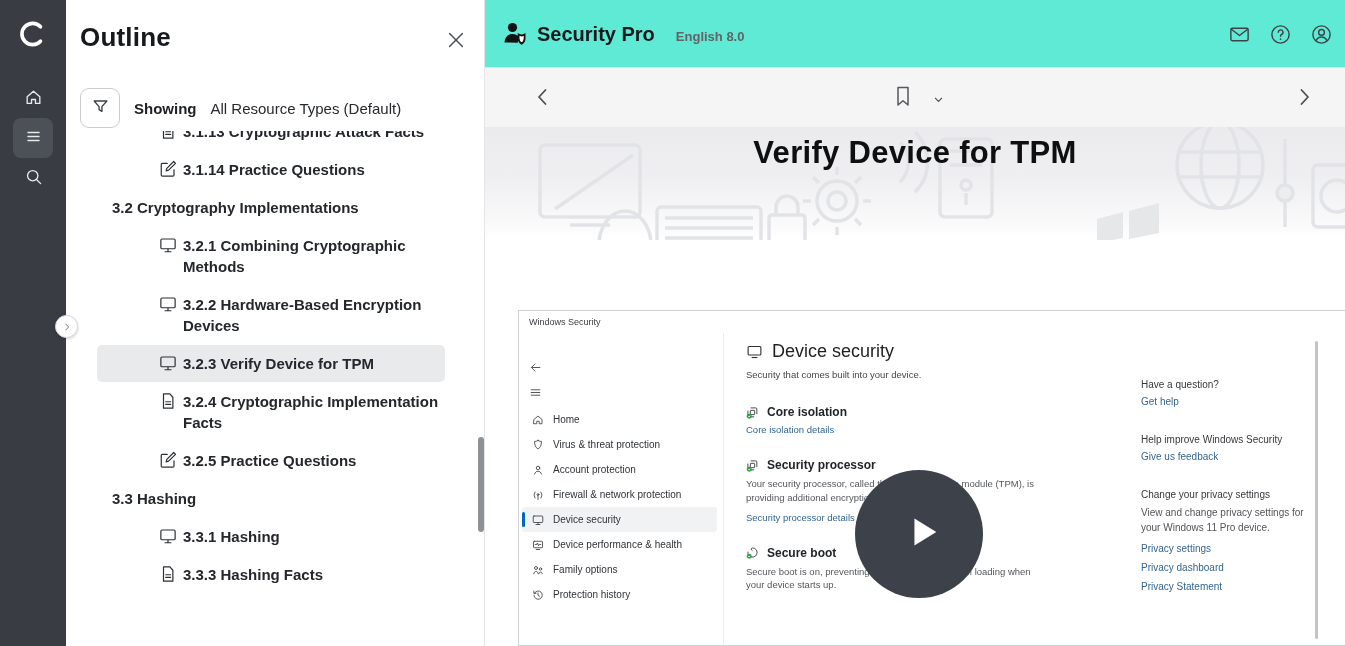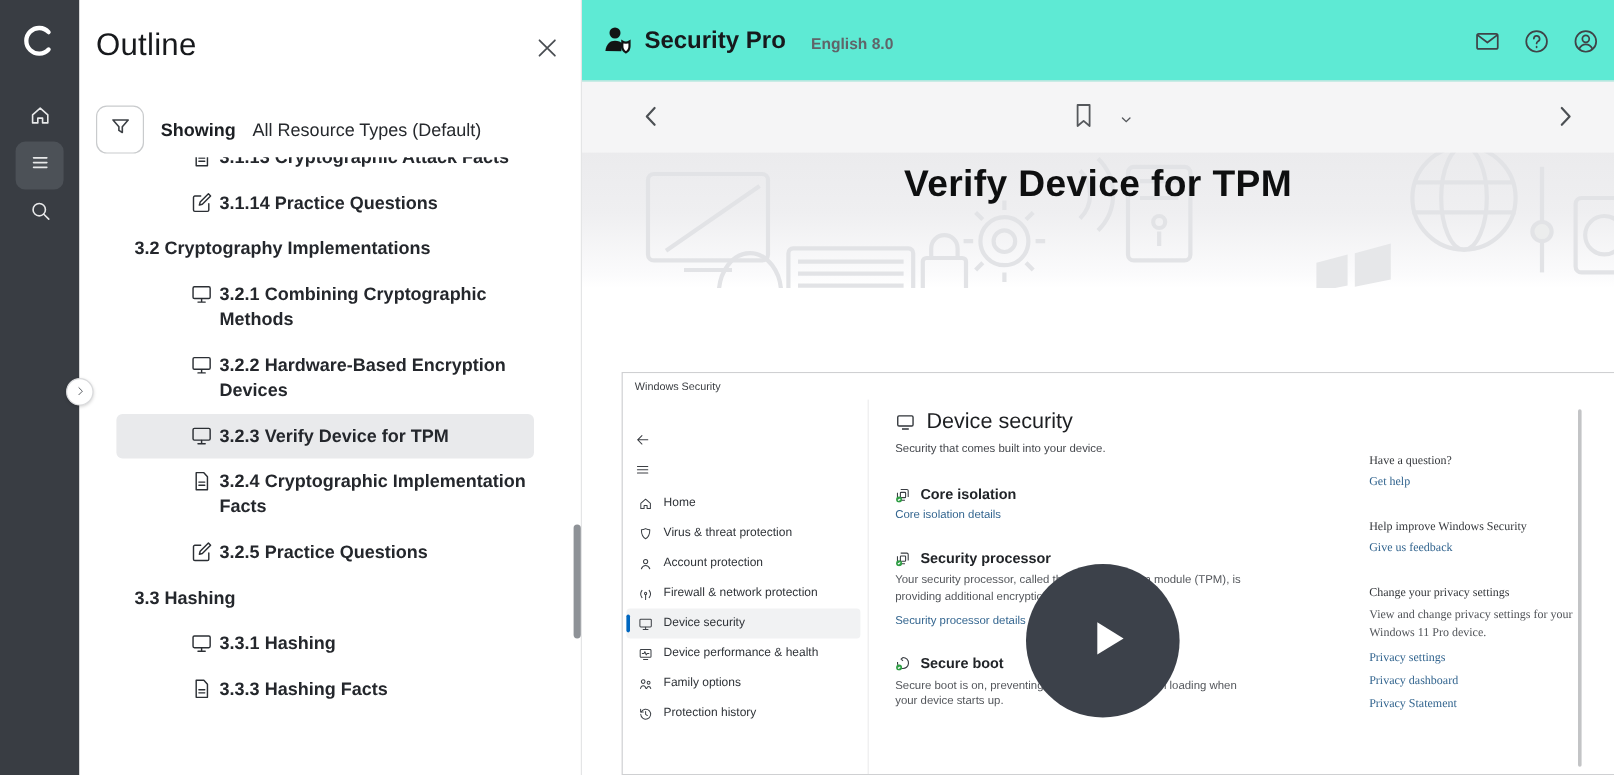--- a/index.html
+++ b/index.html
@@ -13,21 +13,21 @@
   .rail-btn { position:absolute; left:13px; width:40px; height:40px; display:flex; align-items:center; justify-content:center; color:#e8e9ea; }
   .rail-btn svg { width:19px; height:19px; fill:none; stroke:currentColor; stroke-width:1.7; stroke-linecap:round; stroke-linejoin:round; }
   .rail-btn.active { background:#4c5157; border-radius:8px; }
   .panel-toggle { position:absolute; left:55px; top:315px; width:23px; height:23px; border-radius:50%;
     background:#fff; border:1px solid #d9dadc; box-shadow:0 1px 3px rgba(0,0,0,.18); z-index:40;
     display:flex; align-items:center; justify-content:center; color:#5a5e63; }
   .panel-toggle svg { width:10px; height:10px; fill:none; stroke:currentColor; stroke-width:2; stroke-linecap:round; }
 
   
   .outline { position:absolute; left:66px; top:0; width:419px; height:646px; background:#fff; border-right:1px solid #e4e5e6; z-index:20; }
-  .outline-title { position:absolute; left:14px; top:22px; font-size:26px; font-weight:400; color:#17191c; letter-spacing:.2px; }
+  .outline-title { position:absolute; left:14px; top:22px; font-size:26px; font-weight:700; color:#17191c; letter-spacing:.2px; }
   .outline-close { position:absolute; right:17px; top:29px; width:22px; height:22px; color:#4a4e53; }
   .outline-close svg { width:22px; height:22px; fill:none; stroke:currentColor; stroke-width:1.6; stroke-linecap:round; }
   .filter-row { position:absolute; left:14px; top:88px; display:flex; align-items:center; }
   .filter-btn { width:40px; height:40px; border:1px solid #c9cbcd; border-radius:9px; background:#fff;
     display:flex; align-items:center; justify-content:center; color:#3c4045; }
   .filter-btn svg { width:19px; height:19px; fill:none; stroke:currentColor; stroke-width:1.7; stroke-linejoin:round; }
   .filter-label { margin-left:14px; font-size:15px; font-weight:700; color:#1c1f23; }
   .filter-value { margin-left:14px; font-size:15px; color:#26292d; }
   .outline-scroll { position:absolute; left:0; top:131px; bottom:0; width:419px; overflow:hidden; }
   .o-list { margin:-10px 30px 0 31px; }
@@ -89,21 +89,21 @@
   .ws-h1 .ws-h1-icon { width:17px; height:17px; margin-right:9px; color:#2f3338; }
   .ws-h1 .ws-h1-icon svg { width:17px; height:17px; fill:none; stroke:currentColor; stroke-width:1.6; stroke-linejoin:round; }
   .ws-sub { font-size:9.5px; color:#44474c; margin-bottom:25px; }
   .ws-section { margin-bottom:23px; }
   .ws-sec-head { display:flex; align-items:center; font-size:12px; font-weight:700; color:#212428; margin-bottom:5px; }
   .ws-sec-head .ws-sec-icon { width:13px; height:13px; margin-right:8px; color:#3a3e43; }
   .ws-sec-head .ws-sec-icon svg { width:13px; height:13px; fill:none; stroke:currentColor; stroke-width:1.7; stroke-linejoin:round; }
   .ws-sec-body { font-size:9.5px; line-height:1.45; color:#53565b; margin-bottom:7px; }
   .ws-link { font-size:9.5px; color:var(--ws-link,#33658f); }
   .ws-help { position:absolute; left:622px; top:68px; width:172px; }
-  .help-group { margin-bottom:27px;font-family:Liberation Serif, serif; }
+  .help-group { margin-bottom:27px; }
   .help-title { font-size:10px; color:#35383c; margin-bottom:6px; }
   .help-body { font-size:10px; color:#515459; line-height:1.45; margin-bottom:8px; }
   .help-link { font-size:10px; color:var(--ws-link,#33658f); margin-bottom:8px; }
   .ws-sbar { position:absolute; left:796px; top:30px; width:3px; height:298px; background:#c3c4c6; border-radius:2px; }
   .play-btn { position:absolute; left:336px; top:159px; width:128px; height:128px; border-radius:50%;
     background:#3c414a; display:flex; align-items:center; justify-content:center; z-index:5; }
   .play-btn svg { width:52px; height:52px; margin-left:6px; }
 </style>
 </head>
 <body>

